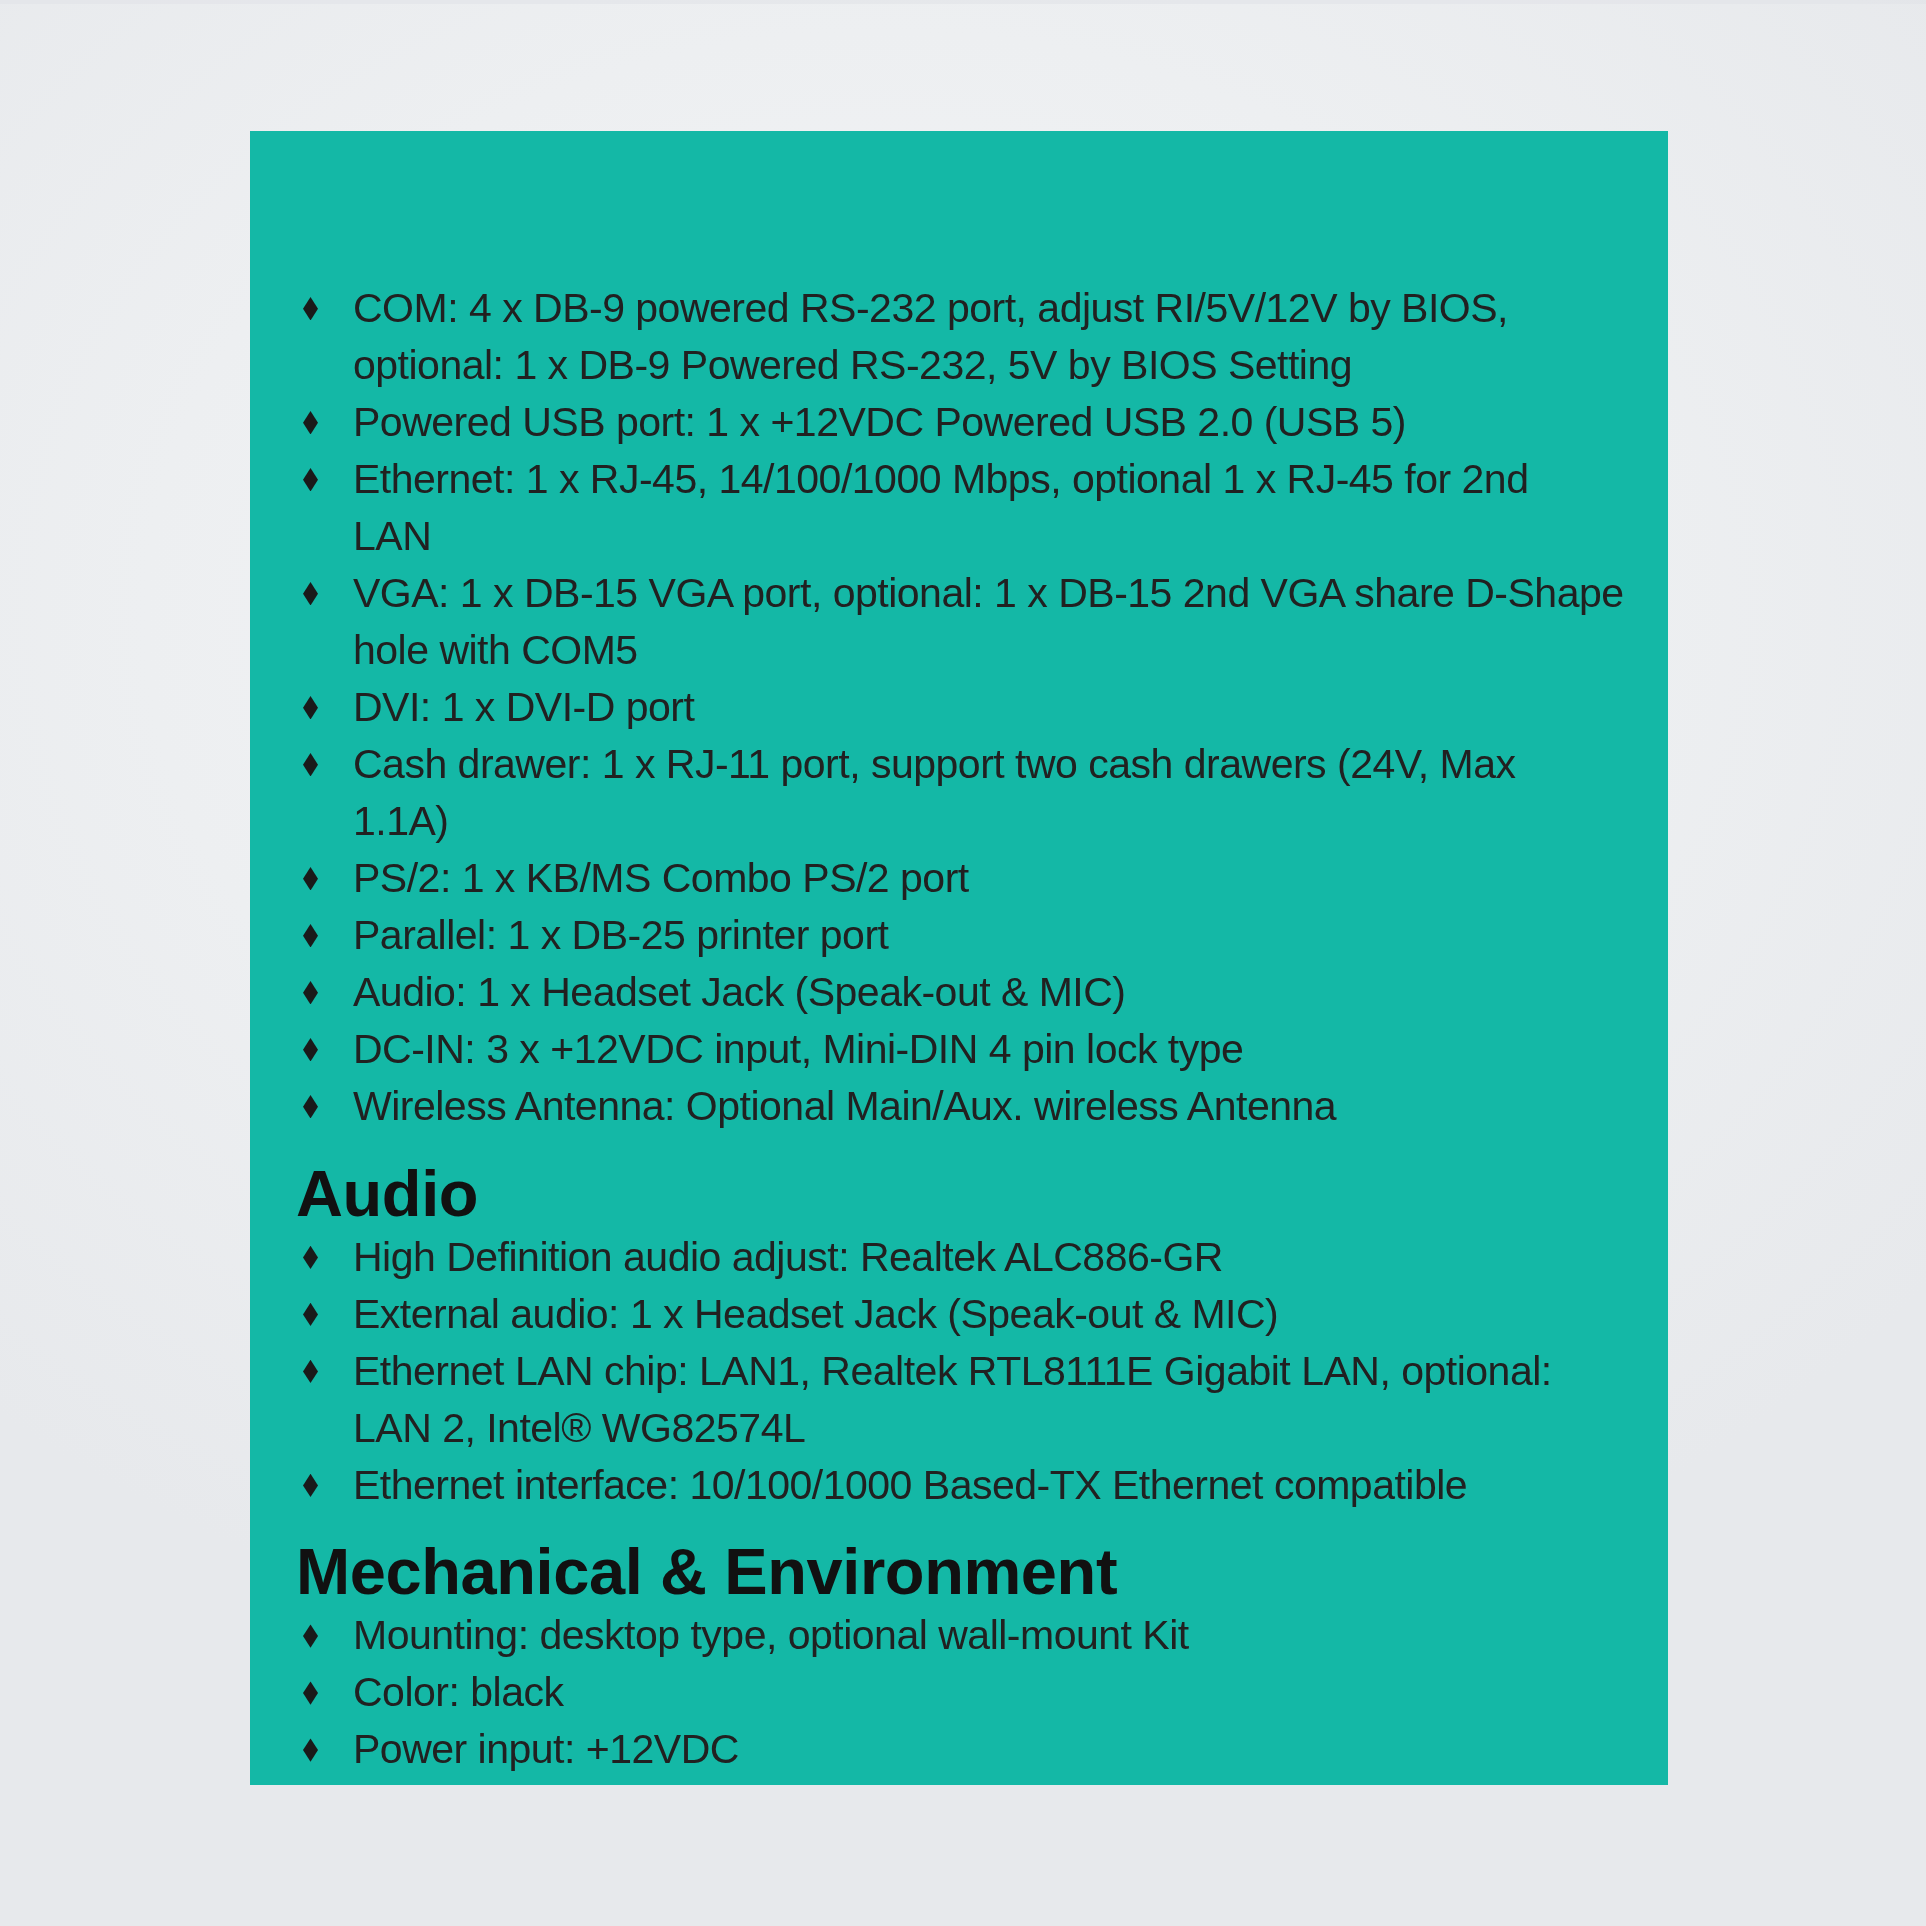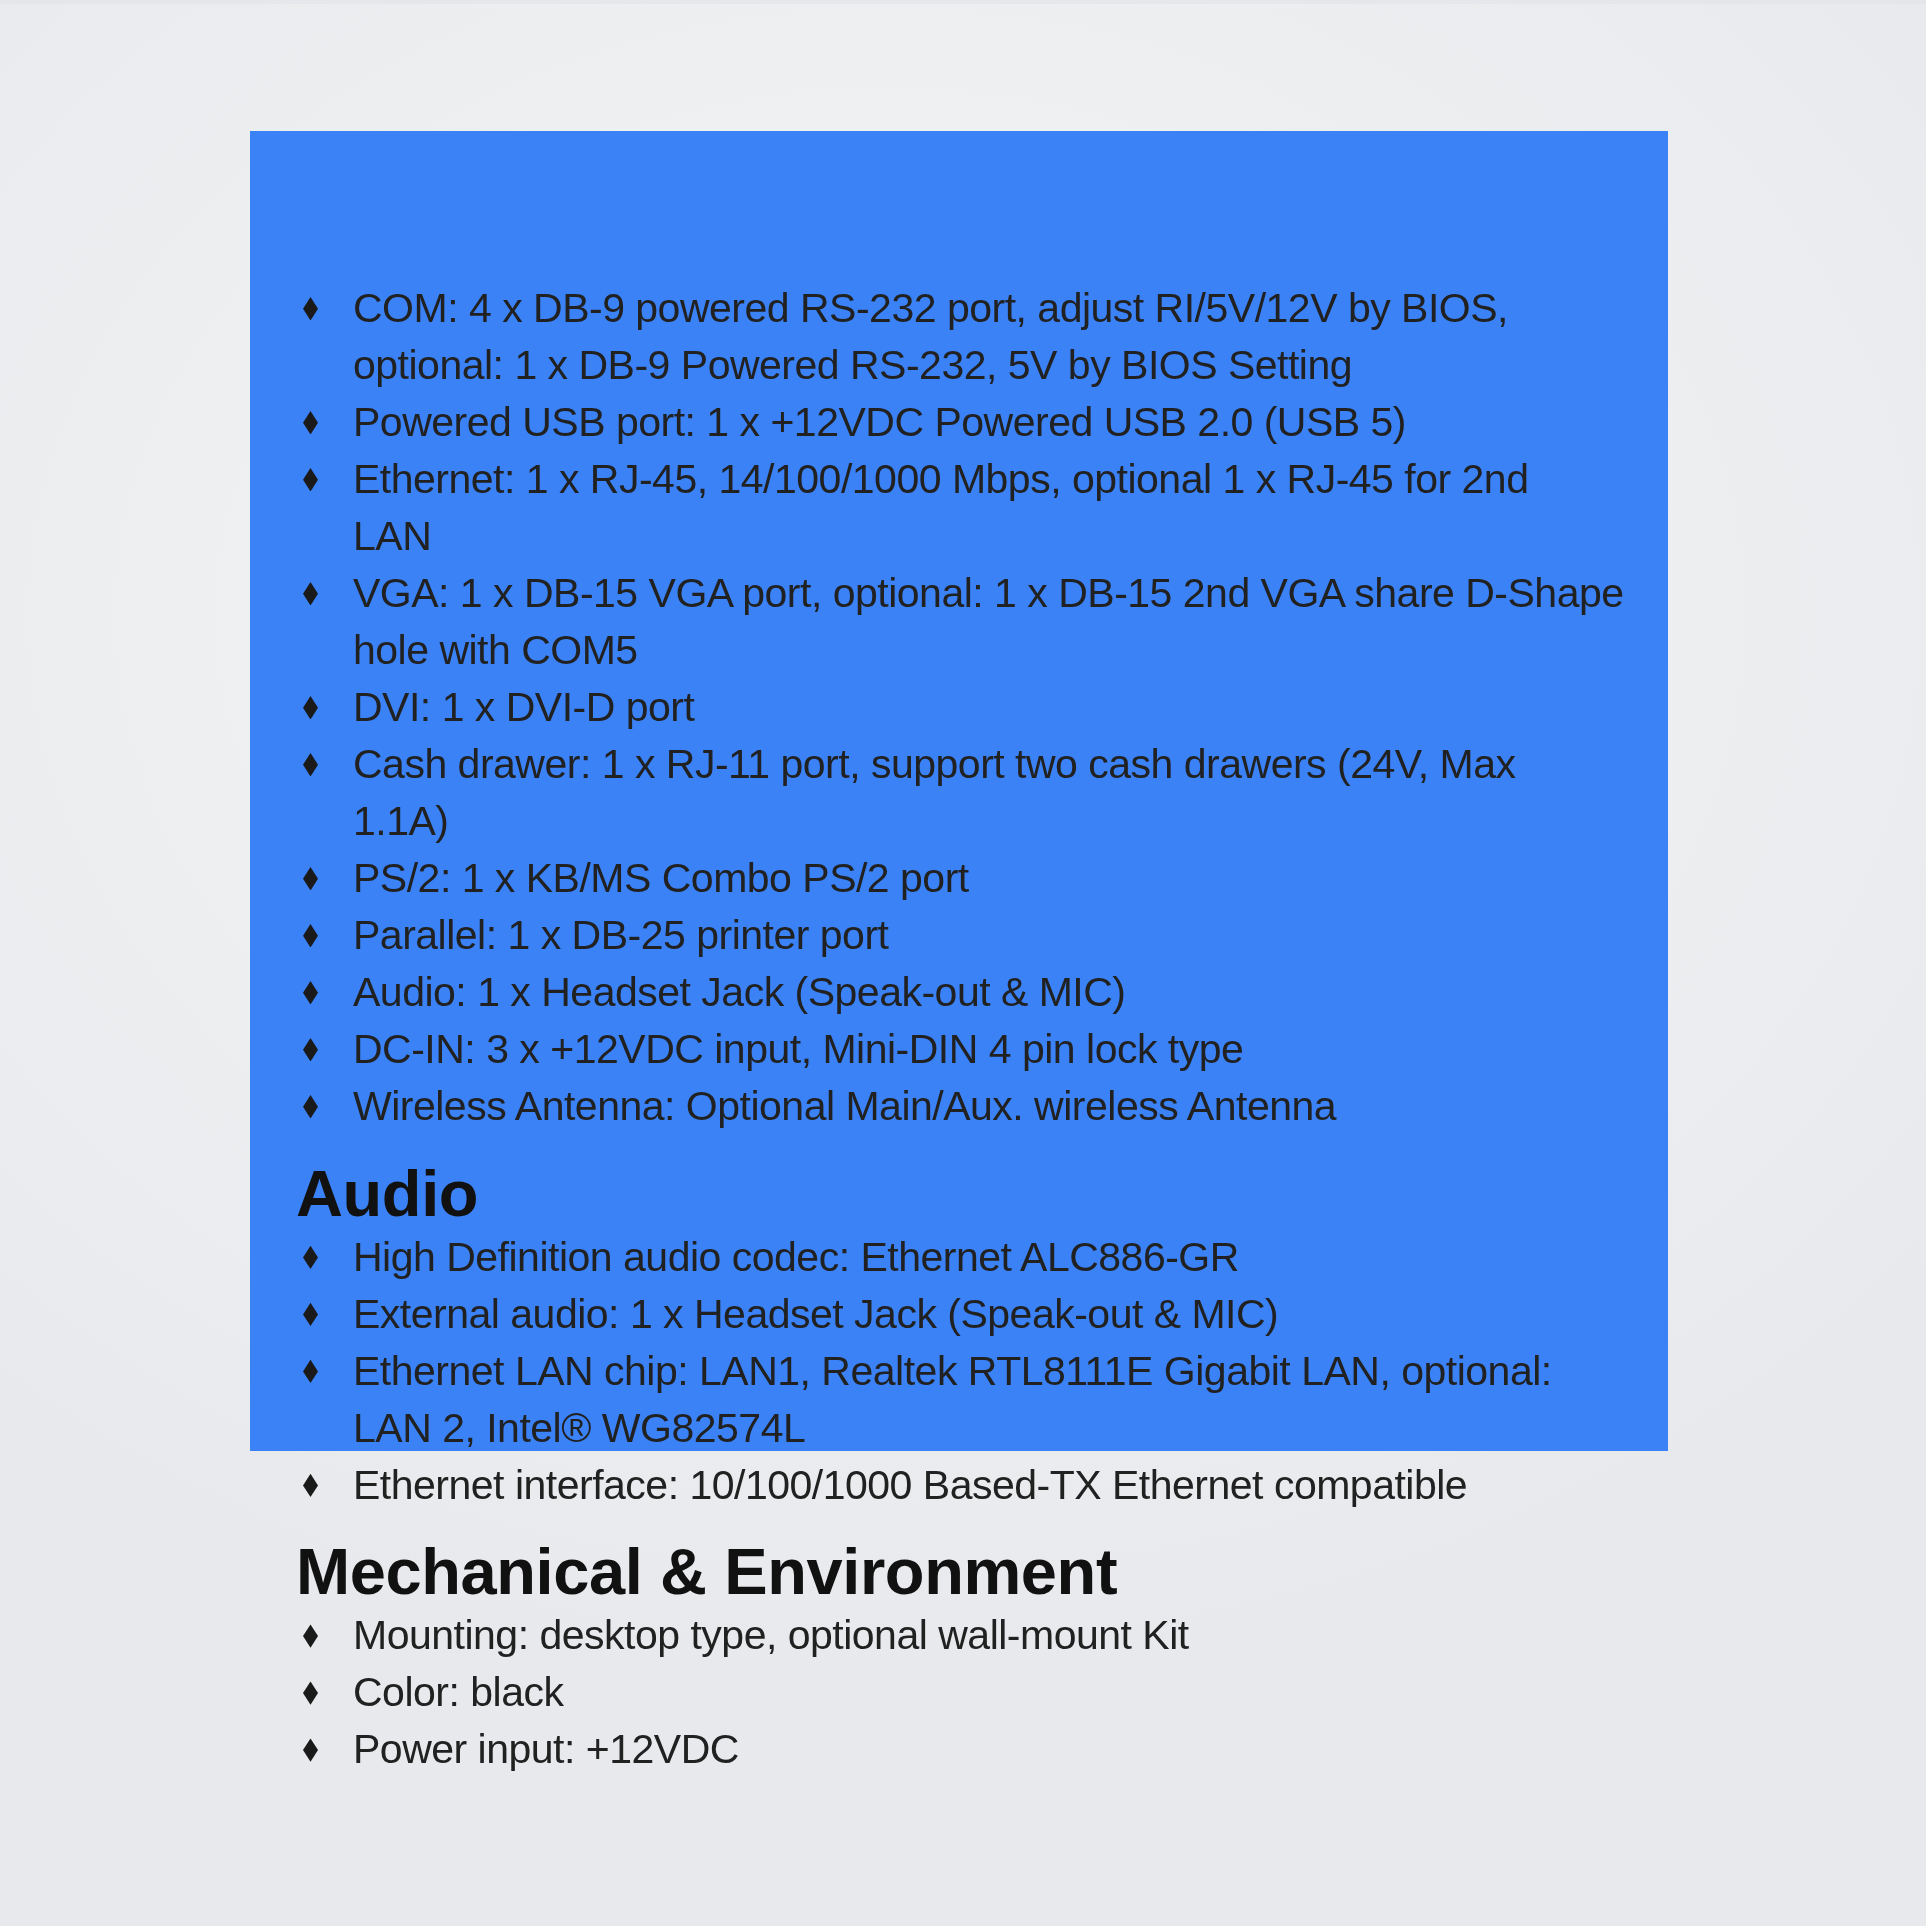--- a/index.html
+++ b/index.html
@@ -21,22 +21,22 @@
     left: 0; top: 0;
     width: 100%; height: 4.2px;
     background: #e1e3e7;
     opacity: .6;
   }
   .card {
     position: absolute;
     left: 250px;
     top: 131px;
     width: 1418px;
-    height: 1320px;
-    background: #3b82f6;
+    height: 1654px;
+    background: #14b8a6;
   }
   .content {
     box-sizing: border-box;
     padding: 149px 25.5px 0 46px;
   }
   ul.spec-list {
     list-style: none;
     margin: 0;
     padding: 0;
   }
@@ -128,21 +128,21 @@
       <li>
         <span class="bullet"></span>
         <span class="item-text">Wireless Antenna: Optional Main/Aux. wireless Antenna</span>
       </li>
     </ul>
 
     <h2 class="section-heading">Audio</h2>
     <ul class="spec-list">
       <li>
         <span class="bullet"></span>
-        <span class="item-text">High Definition audio codec: Ethernet ALC886-GR</span>
+        <span class="item-text">High Definition audio adjust: Realtek ALC886-GR</span>
       </li>
       <li>
         <span class="bullet"></span>
         <span class="item-text">External audio: 1 x Headset Jack (Speak-out &amp; MIC)</span>
       </li>
       <li>
         <span class="bullet"></span>
         <span class="item-text">Ethernet LAN chip: LAN1, Realtek RTL8111E Gigabit LAN, optional:
 LAN 2, Intel® WG82574L</span>
       </li>

